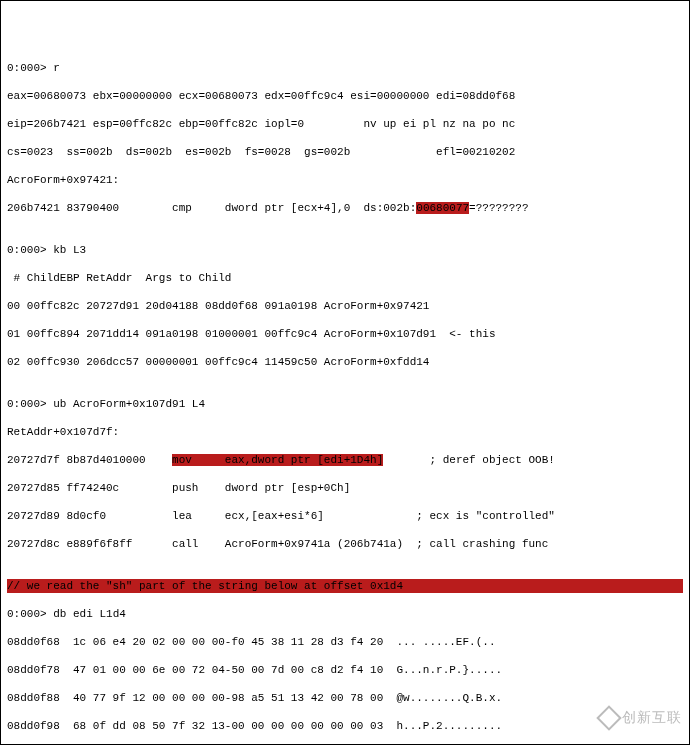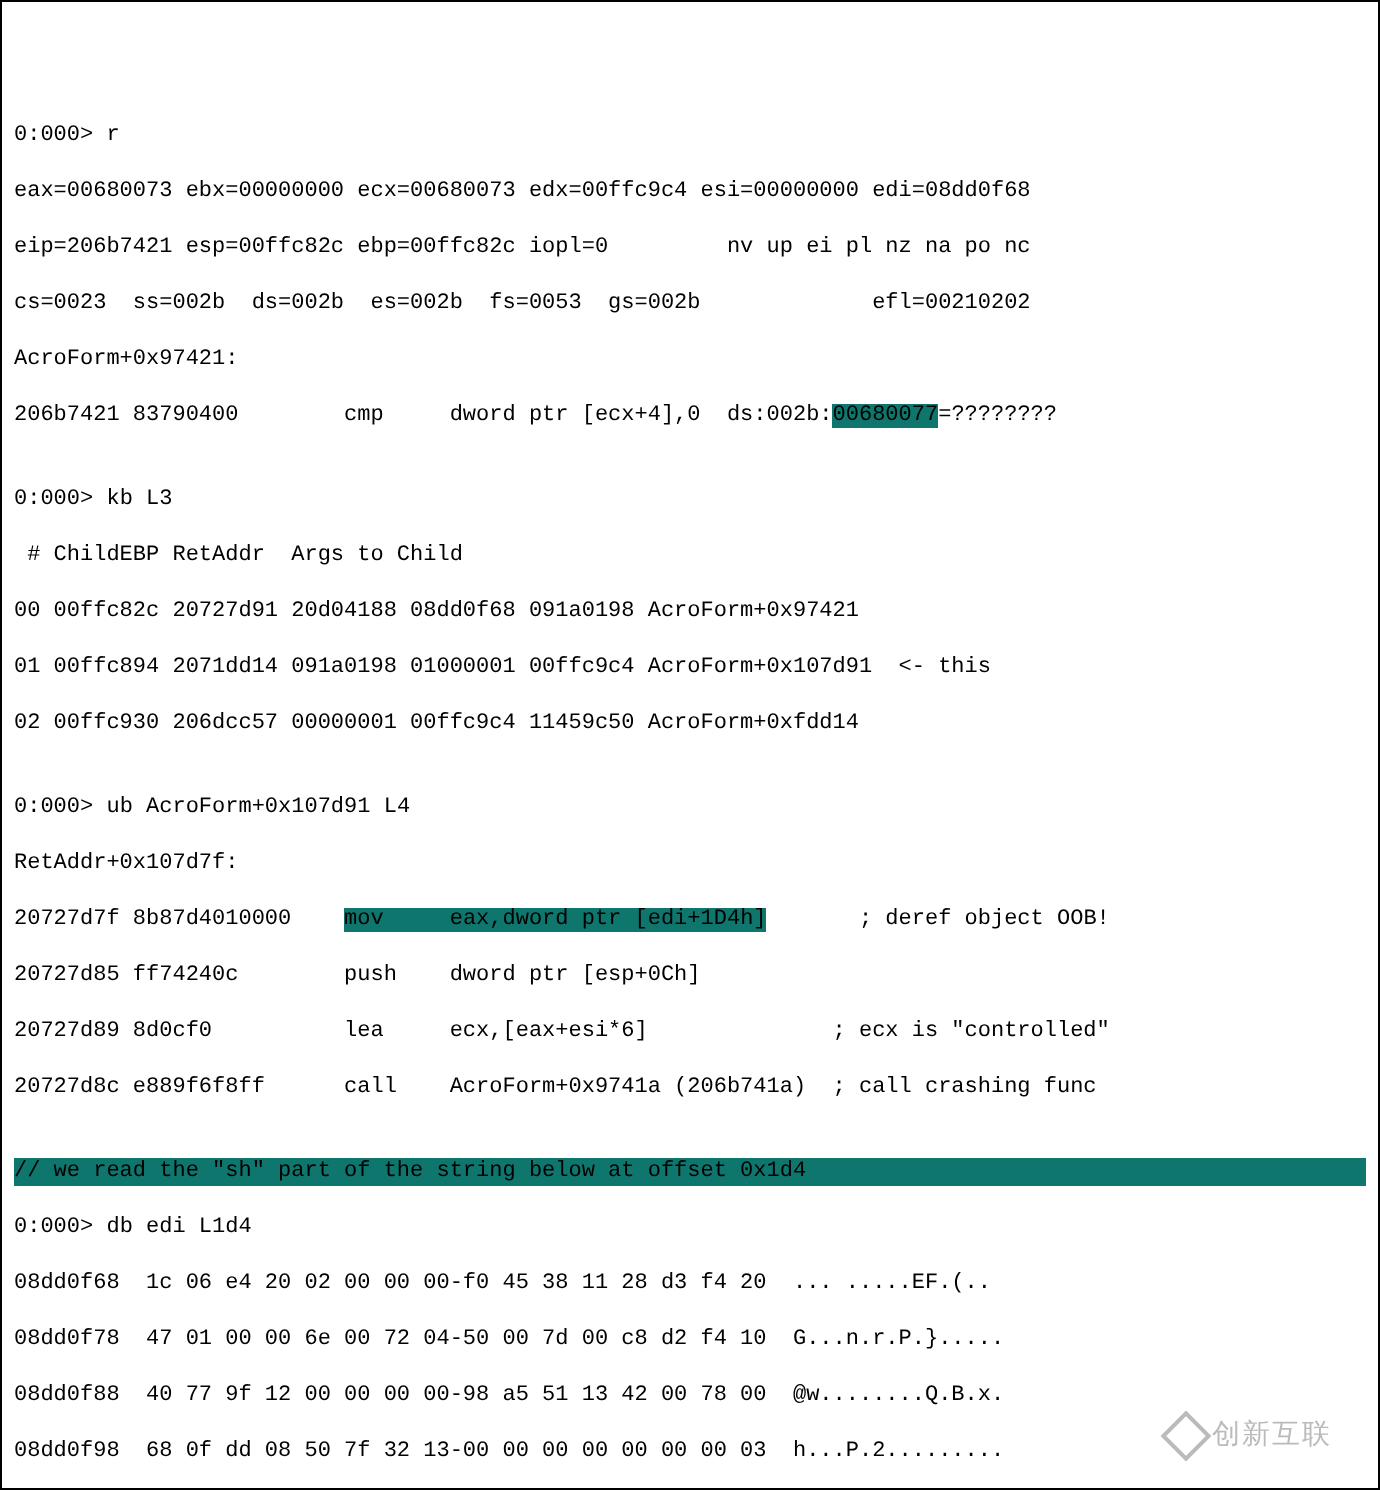--- a/index.html
+++ b/index.html
@@ -14,24 +14,24 @@
     font-size: 11px;
     line-height: 14px;
     color: #000;
     background: #fff;
     border: 1px solid #000;
     box-sizing: border-box;
     padding: 4px 6px;
     white-space: pre;
   }
   .line { display: block; }
-  .hl { background: #0f766e; }
+  .hl { background: #b91c1c; }
   .wm {
     position: absolute;
-    right: 24px;
+    right: 8px;
     bottom: 18px;
     font-family: sans-serif;
     font-size: 14px;
     color: #bbb;
     letter-spacing: 1px;
     pointer-events: none;
   }
   .wm-logo {
     display: inline-block;
     width: 14px;
@@ -44,21 +44,21 @@
   }
 </style>
 </head>
 <body>
 
 
 
 <span class="line"><span>0:000&gt; </span><span>r</span></span>
 <span class="line">eax=00680073 ebx=00000000 ecx=00680073 edx=00ffc9c4 esi=00000000 edi=08dd0f68</span>
 <span class="line">eip=206b7421 esp=00ffc82c ebp=00ffc82c iopl=0         nv up ei pl nz na po nc</span>
-<span class="line">cs=0023  ss=002b  ds=002b  es=002b  fs=0053  gs=002b             efl=00210202</span>
+<span class="line">cs=0023  ss=002b  ds=002b  es=002b  fs=0028  gs=002b             efl=00210202</span>
 <span class="line">AcroForm+0x97421:</span>
 <span class="line"><span>206b7421 83790400        cmp     dword ptr [ecx+4],0  ds:002b:</span><span class="hl">00680077</span><span>=????????</span></span>
 <span class="line"></span>
 <span class="line"><span>0:000&gt; </span><span>kb L3</span></span>
 <span class="line"> # ChildEBP RetAddr  Args to Child</span>
 <span class="line">00 00ffc82c 20727d91 20d04188 08dd0f68 091a0198 AcroForm+0x97421</span>
 <span class="line">01 00ffc894 2071dd14 091a0198 01000001 00ffc9c4 AcroForm+0x107d91  &lt;- this</span>
 <span class="line">02 00ffc930 206dcc57 00000001 00ffc9c4 11459c50 AcroForm+0xfdd14</span>
 <span class="line"></span>
 <span class="line"><span>0:000&gt; </span><span>ub AcroForm+0x107d91 L4</span></span>

